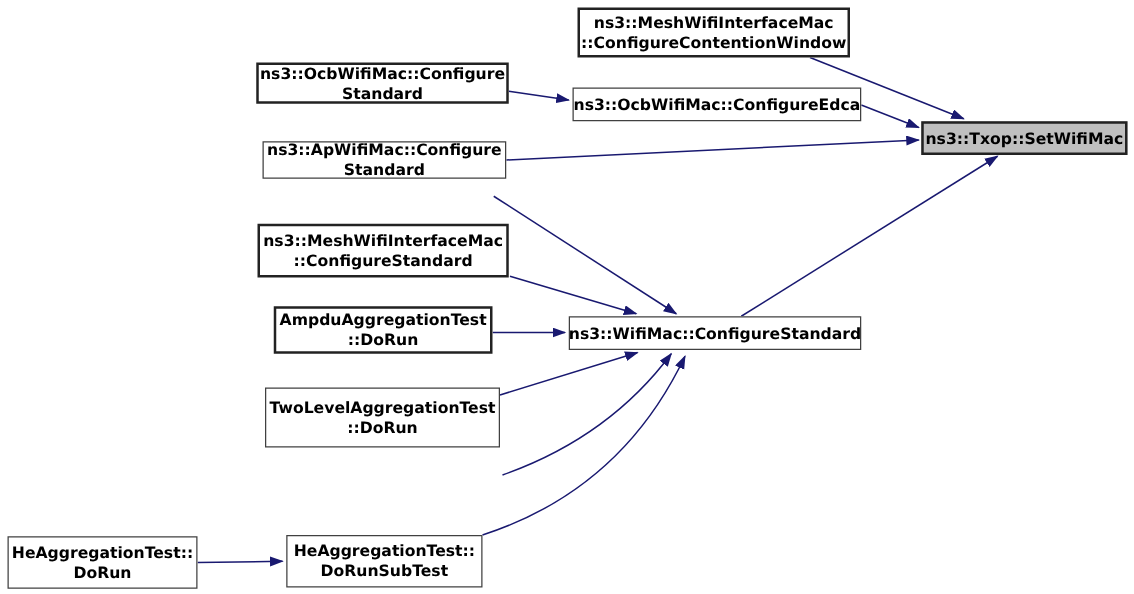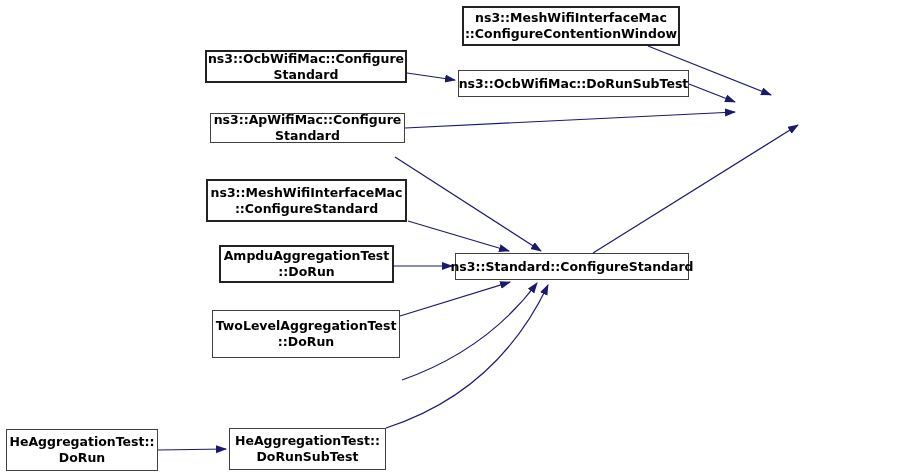--- a/index.html
+++ b/index.html
@@ -78,33 +78,34 @@
     <path class="edge" d="M386,428 Q497,392 548,285" marker-end="url(#arrow)"></path>
     <path class="edge" d="M158,450 L226,449" marker-end="url(#arrow)"></path>
   </svg>
 
   <div class="node bold" style="left:462px;top:6px;width:218px;height:40px">ns3::MeshWifiInterfaceMac
 ::ConfigureContentionWindow</div>
 
   <div class="node bold" style="left:205px;top:50px;width:202px;height:33px">ns3::OcbWifiMac::Configure
 Standard</div>
 
-  <div class="node" style="left:458px;top:70px;width:231px;height:27px">ns3::OcbWifiMac::DoRunSubTest</div>
+  <div class="node" style="left:458px;top:70px;width:231px;height:27px">ns3::OcbWifiMac::ConfigureEdca</div>
 
+  <div class="node highlight" style="left:737px;top:97px;width:165px;height:27px">ns3::Txop::SetWifiMac</div>
 
   <div class="node" style="left:210px;top:113px;width:195px;height:30px">ns3::ApWifiMac::Configure
 Standard</div>
 
   <div class="node bold" style="left:206px;top:179px;width:201px;height:43px">ns3::MeshWifiInterfaceMac
 ::ConfigureStandard</div>
 
   <div class="node bold" style="left:219px;top:245px;width:175px;height:38px">AmpduAggregationTest
 ::DoRun</div>
 
-  <div class="node" style="left:455px;top:253px;width:234px;height:27px">ns3::Standard::ConfigureStandard</div>
+  <div class="node" style="left:455px;top:253px;width:234px;height:27px">ns3::WifiMac::ConfigureStandard</div>
 
   <div class="node" style="left:212px;top:310px;width:188px;height:48px">TwoLevelAggregationTest
 ::DoRun</div>
 
 
   <div class="node" style="left:6px;top:429px;width:152px;height:42px">HeAggregationTest::
 DoRun</div>
 
   <div class="node" style="left:229px;top:428px;width:157px;height:42px">HeAggregationTest::
 DoRunSubTest</div>

